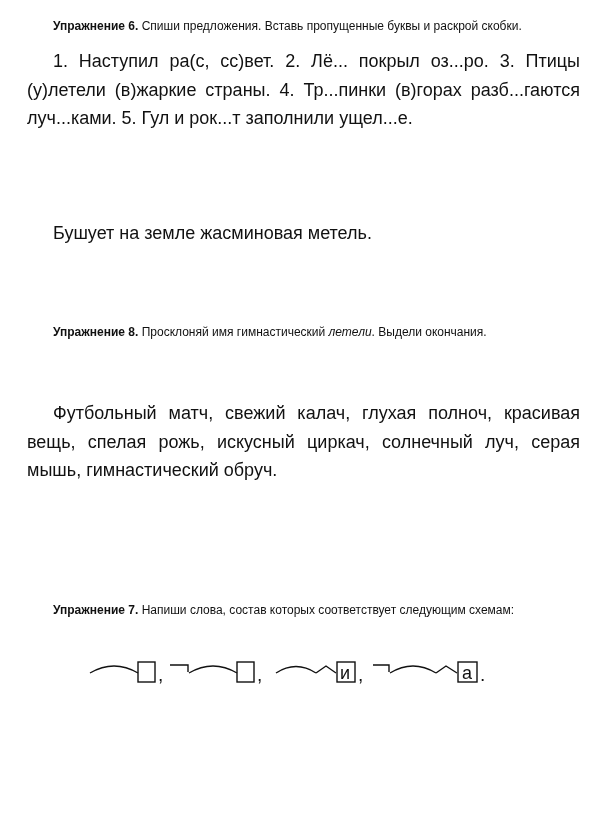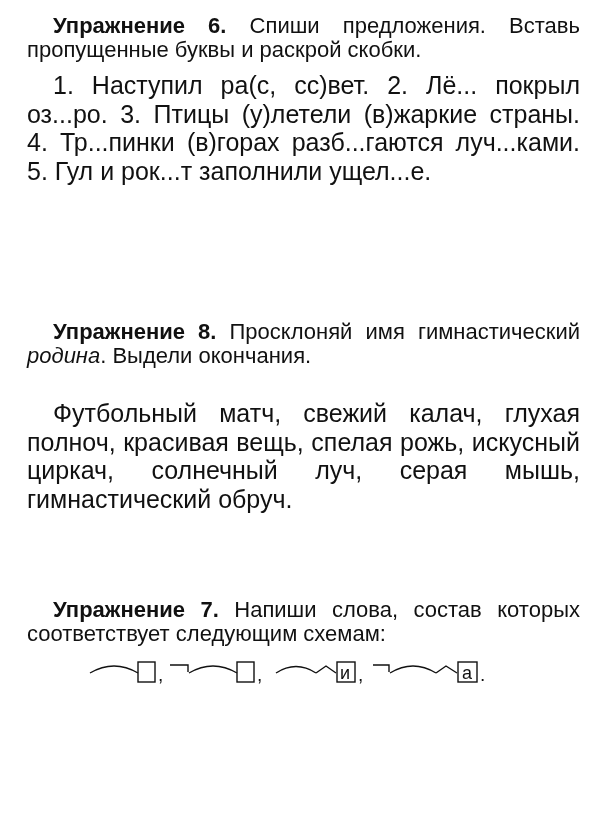--- a/index.html
+++ b/index.html
@@ -15,31 +15,31 @@
       font-family: "Liberation Sans", sans-serif;
       color: #111111;
     }
     .page {
       position: absolute;
       left: 27px;
       top: 14px;
       width: 553px;
     }
     .task {
-      font-size: 22px;
+      font-size: 12px;
       line-height: 24px;
       text-align: justify;
       text-indent: 26px;
       margin: 0;
     }
     .task b {
       font-weight: bold;
     }
     .body-text {
-      font-size: 25px;
+      font-size: 18px;
       line-height: 28.5px;
       text-align: justify;
       text-indent: 26px;
       margin: 0;
     }
     .ex6 { position: absolute; top: 0; }
     .ex6 .body-text { margin-top: 9px; }
     .ex7 { position: absolute; top: 195px; }
     .ex7 .body-text { margin-top: 10px; }
     .ex8 { position: absolute; top: 306px; }
@@ -63,24 +63,25 @@
 <body>
 
 <div class="page">
 
   <section class="ex6">
     <p class="task"><b>Упражнение 6.</b> <span>Спиши предложения. Вставь пропущенные буквы и раскрой скобки.</span></p>
     <p class="body-text">1. Наступил ра(с, сс)вет. 2. Лё... покрыл оз...ро. 3. Птицы (у)летели (в)жаркие страны. 4. Тр...пинки (в)горах разб...гаются луч...ками. 5. Гул и рок...т заполнили ущел...е.</p>
   </section>
 
   <section class="ex7">
+    <p class="body-text">Бушует на земле жасминовая метель.</p>
   </section>
 
   <section class="ex8">
-    <p class="task"><b>Упражнение 8.</b> <span>Просклоняй имя гимнастический</span> <span class="italic">родина</span><span>. Выдели окончания.</span></p>
+    <p class="task"><b>Упражнение 8.</b> <span>Просклоняй имя гимнастический</span> <span class="italic">летели</span><span>. Выдели окончания.</span></p>
   </section>
 
   <section class="ex9">
     <p class="body-text">Футбольный матч, свежий калач, глухая полноч, красивая вещь, спелая рожь, искусный циркач, солнечный луч, серая мышь, гимнастический обруч.</p>
   </section>
 
   <section class="ex10">
     <p class="task"><b>Упражнение 7.</b> <span>Напиши слова, состав которых соответствует следующим схемам:</span></p>
   </section>
 </div>

